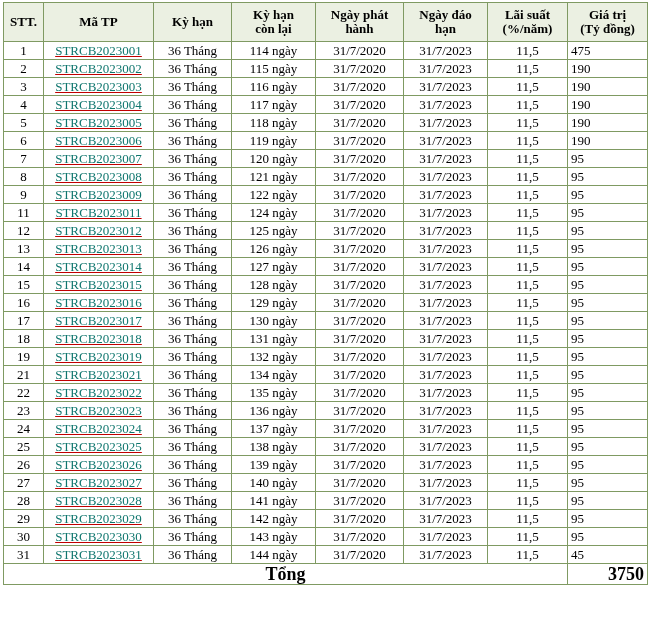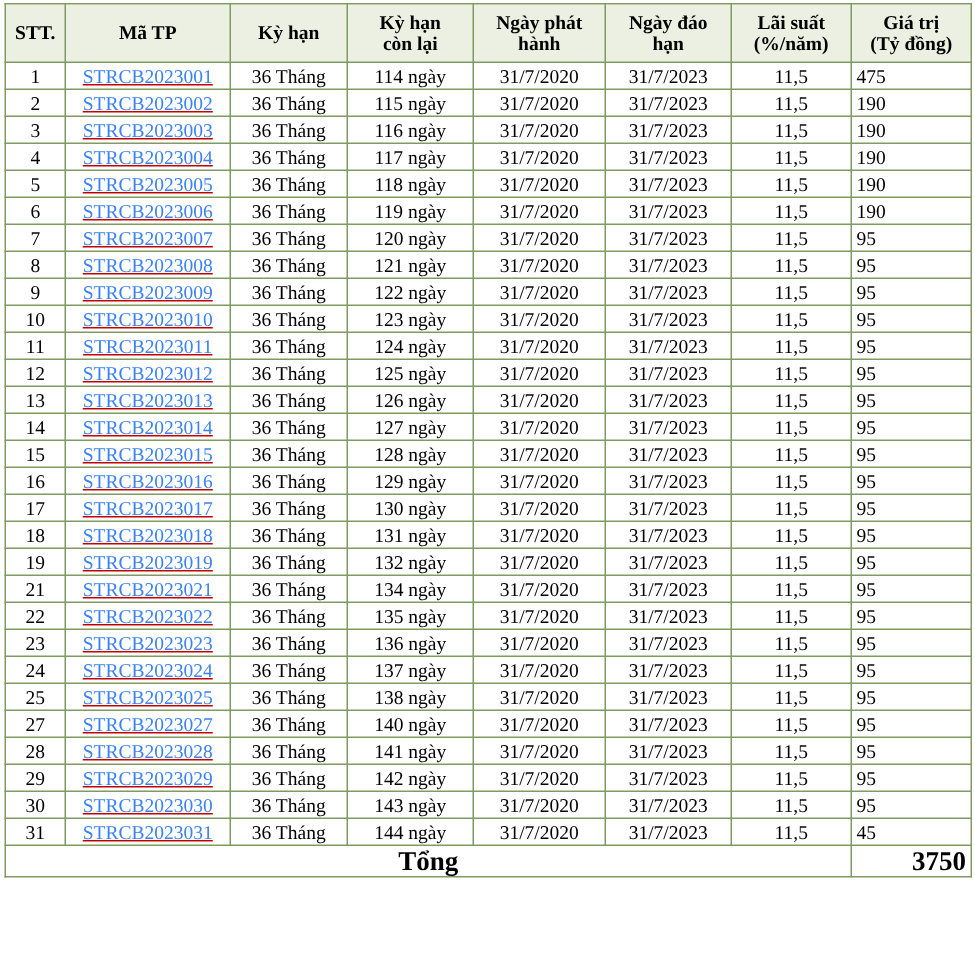--- a/index.html
+++ b/index.html
@@ -50,21 +50,21 @@
     text-align: center;
     vertical-align: middle;
     height: 36px;
     padding: 1px 2px;
     line-height: 14px;
   }
   .th-inner { display: block; }
   td.c-num { text-align: center; }
   td.c-code {
     text-align: center;
-    color: #3b82f6;
+    color: #0f766e;
     text-decoration: underline;
     text-decoration-color: #c00000;
   }
   td.c-term { text-align: center; }
   td.c-remain { text-align: center; }
   td.c-date { text-align: center; }
   td.c-rate { text-align: center; }
   td.c-value { padding-right: 5px; }
   tr.total-row td {
     font-weight: bold;
@@ -208,30 +208,20 @@
           <td class="c-num">9</td>
           <td class="c-code">STRCB2023009</td>
           <td class="c-term">36 Tháng</td>
           <td class="c-remain">122 ngày</td>
           <td class="c-date">31/7/2020</td>
           <td class="c-date">31/7/2023</td>
           <td class="c-rate">11,5</td>
           <td class="c-value">95</td>
         </tr>
         <tr>
-          <td class="c-num">10</td>
-          <td class="c-code">STRCB2023010</td>
-          <td class="c-term">36 Tháng</td>
-          <td class="c-remain">123 ngày</td>
-          <td class="c-date">31/7/2020</td>
-          <td class="c-date">31/7/2023</td>
-          <td class="c-rate">11,5</td>
-          <td class="c-value">95</td>
-        </tr>
-        <tr>
           <td class="c-num">11</td>
           <td class="c-code">STRCB2023011</td>
           <td class="c-term">36 Tháng</td>
           <td class="c-remain">124 ngày</td>
           <td class="c-date">31/7/2020</td>
           <td class="c-date">31/7/2023</td>
           <td class="c-rate">11,5</td>
           <td class="c-value">95</td>
         </tr>
         <tr>
@@ -352,20 +342,30 @@
           <td class="c-date">31/7/2020</td>
           <td class="c-date">31/7/2023</td>
           <td class="c-rate">11,5</td>
           <td class="c-value">95</td>
         </tr>
         <tr>
           <td class="c-num">25</td>
           <td class="c-code">STRCB2023025</td>
           <td class="c-term">36 Tháng</td>
           <td class="c-remain">138 ngày</td>
+          <td class="c-date">31/7/2020</td>
+          <td class="c-date">31/7/2023</td>
+          <td class="c-rate">11,5</td>
+          <td class="c-value">95</td>
+        </tr>
+        <tr>
+          <td class="c-num">26</td>
+          <td class="c-code">STRCB2023026</td>
+          <td class="c-term">36 Tháng</td>
+          <td class="c-remain">139 ngày</td>
           <td class="c-date">31/7/2020</td>
           <td class="c-date">31/7/2023</td>
           <td class="c-rate">11,5</td>
           <td class="c-value">95</td>
         </tr>
         <tr>
           <td class="c-num">27</td>
           <td class="c-code">STRCB2023027</td>
           <td class="c-term">36 Tháng</td>
           <td class="c-remain">140 ngày</td>

